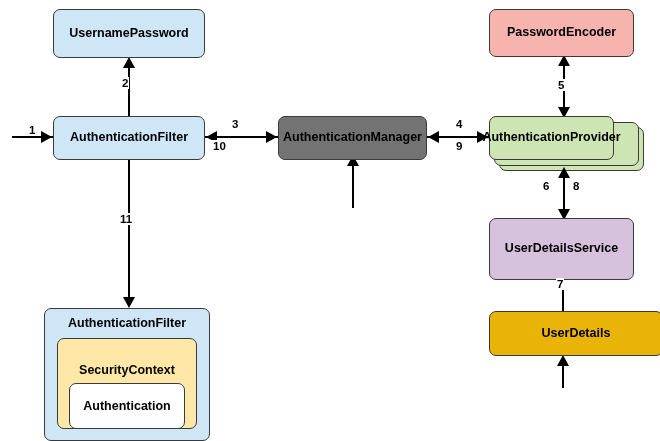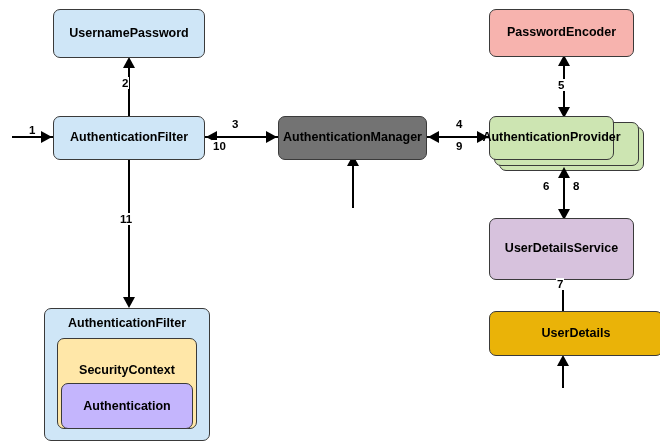--- a/index.html
+++ b/index.html
@@ -171,19 +171,19 @@
     <span>UserDetails</span>
   </div>
 
 
   <div class="node" style="left:44px; top:308px; width:166px; height:133px; background:#cfe6f7; justify-content:flex-start; padding-top:7px;">
     <span>AuthenticationFilter</span>
 
     <div class="node" style="position:relative; left:0; top:6px; width:140px; height:91px; background:#ffe7a8; justify-content:center; padding-top:21px;">
       <span>SecurityContext</span>
 
-      <div class="node" style="position:relative; left:0; top:5px; width:132px; height:46px; background:#c4b5fd; justify-content:center;">
+      <div class="node" style="position:relative; left:0; top:5px; width:116px; height:46px; background:#ffffff; justify-content:center;">
         <span>Authentication</span>
       </div>
     </div>
   </div>
 
 </div>
 
 </body></html>

